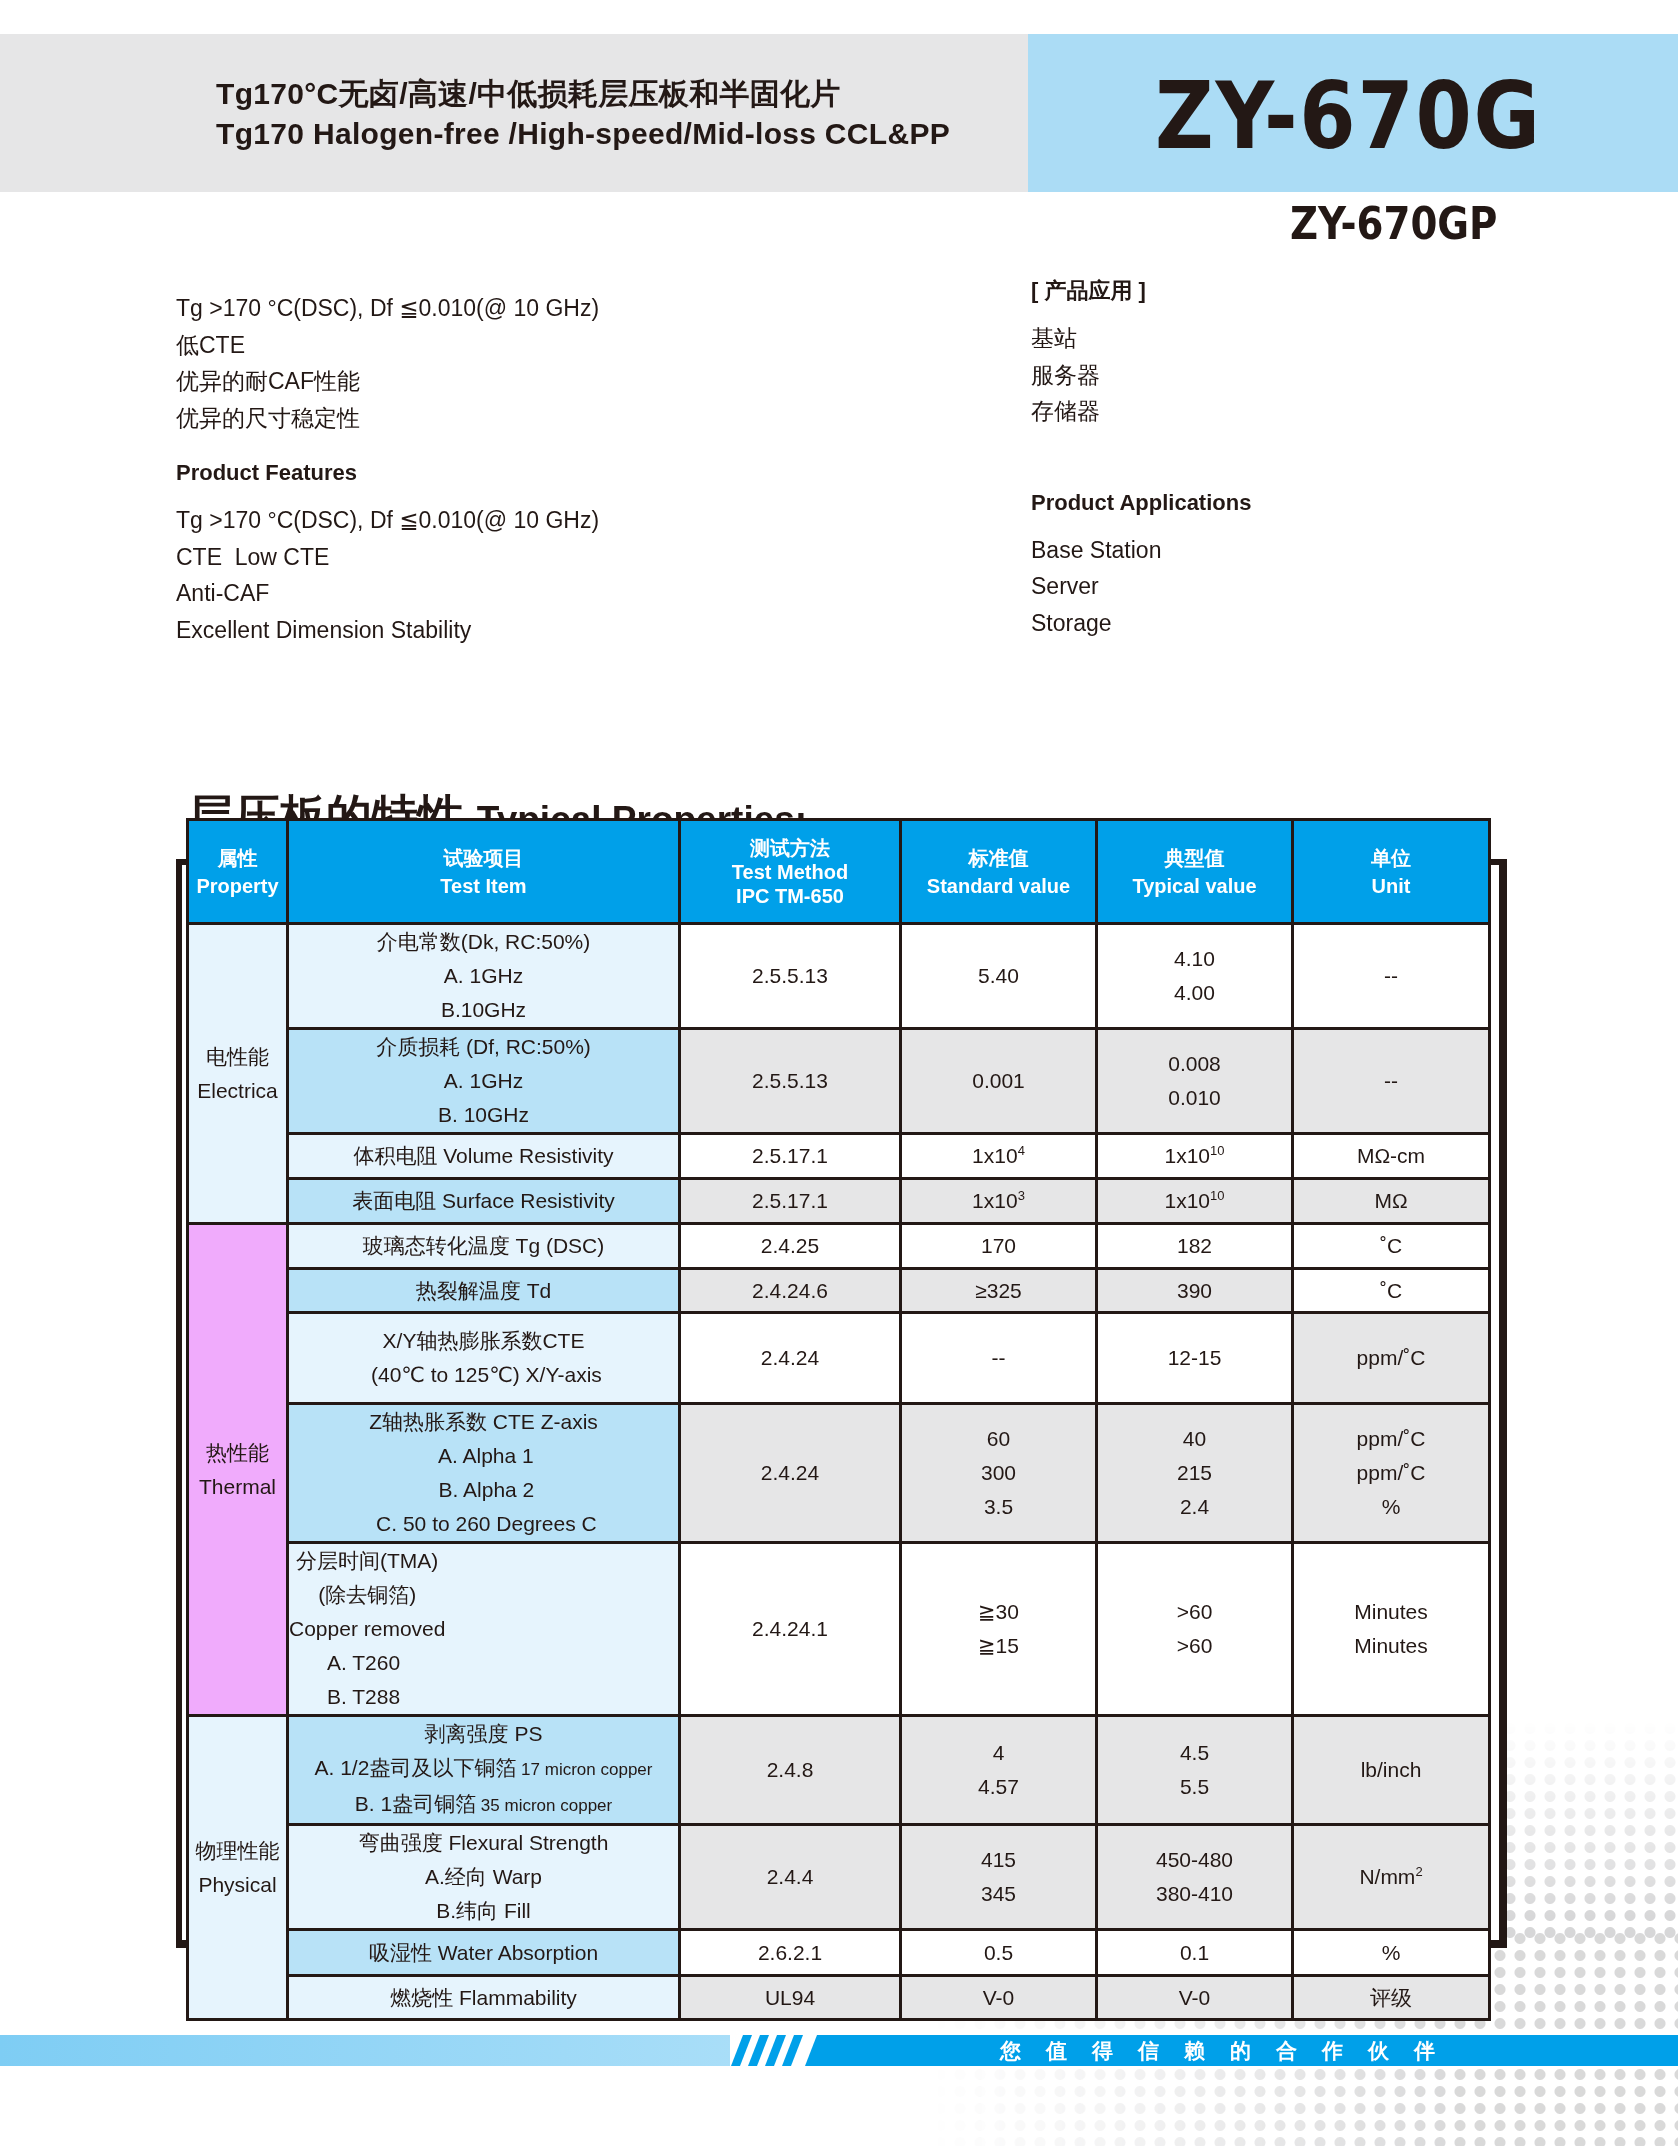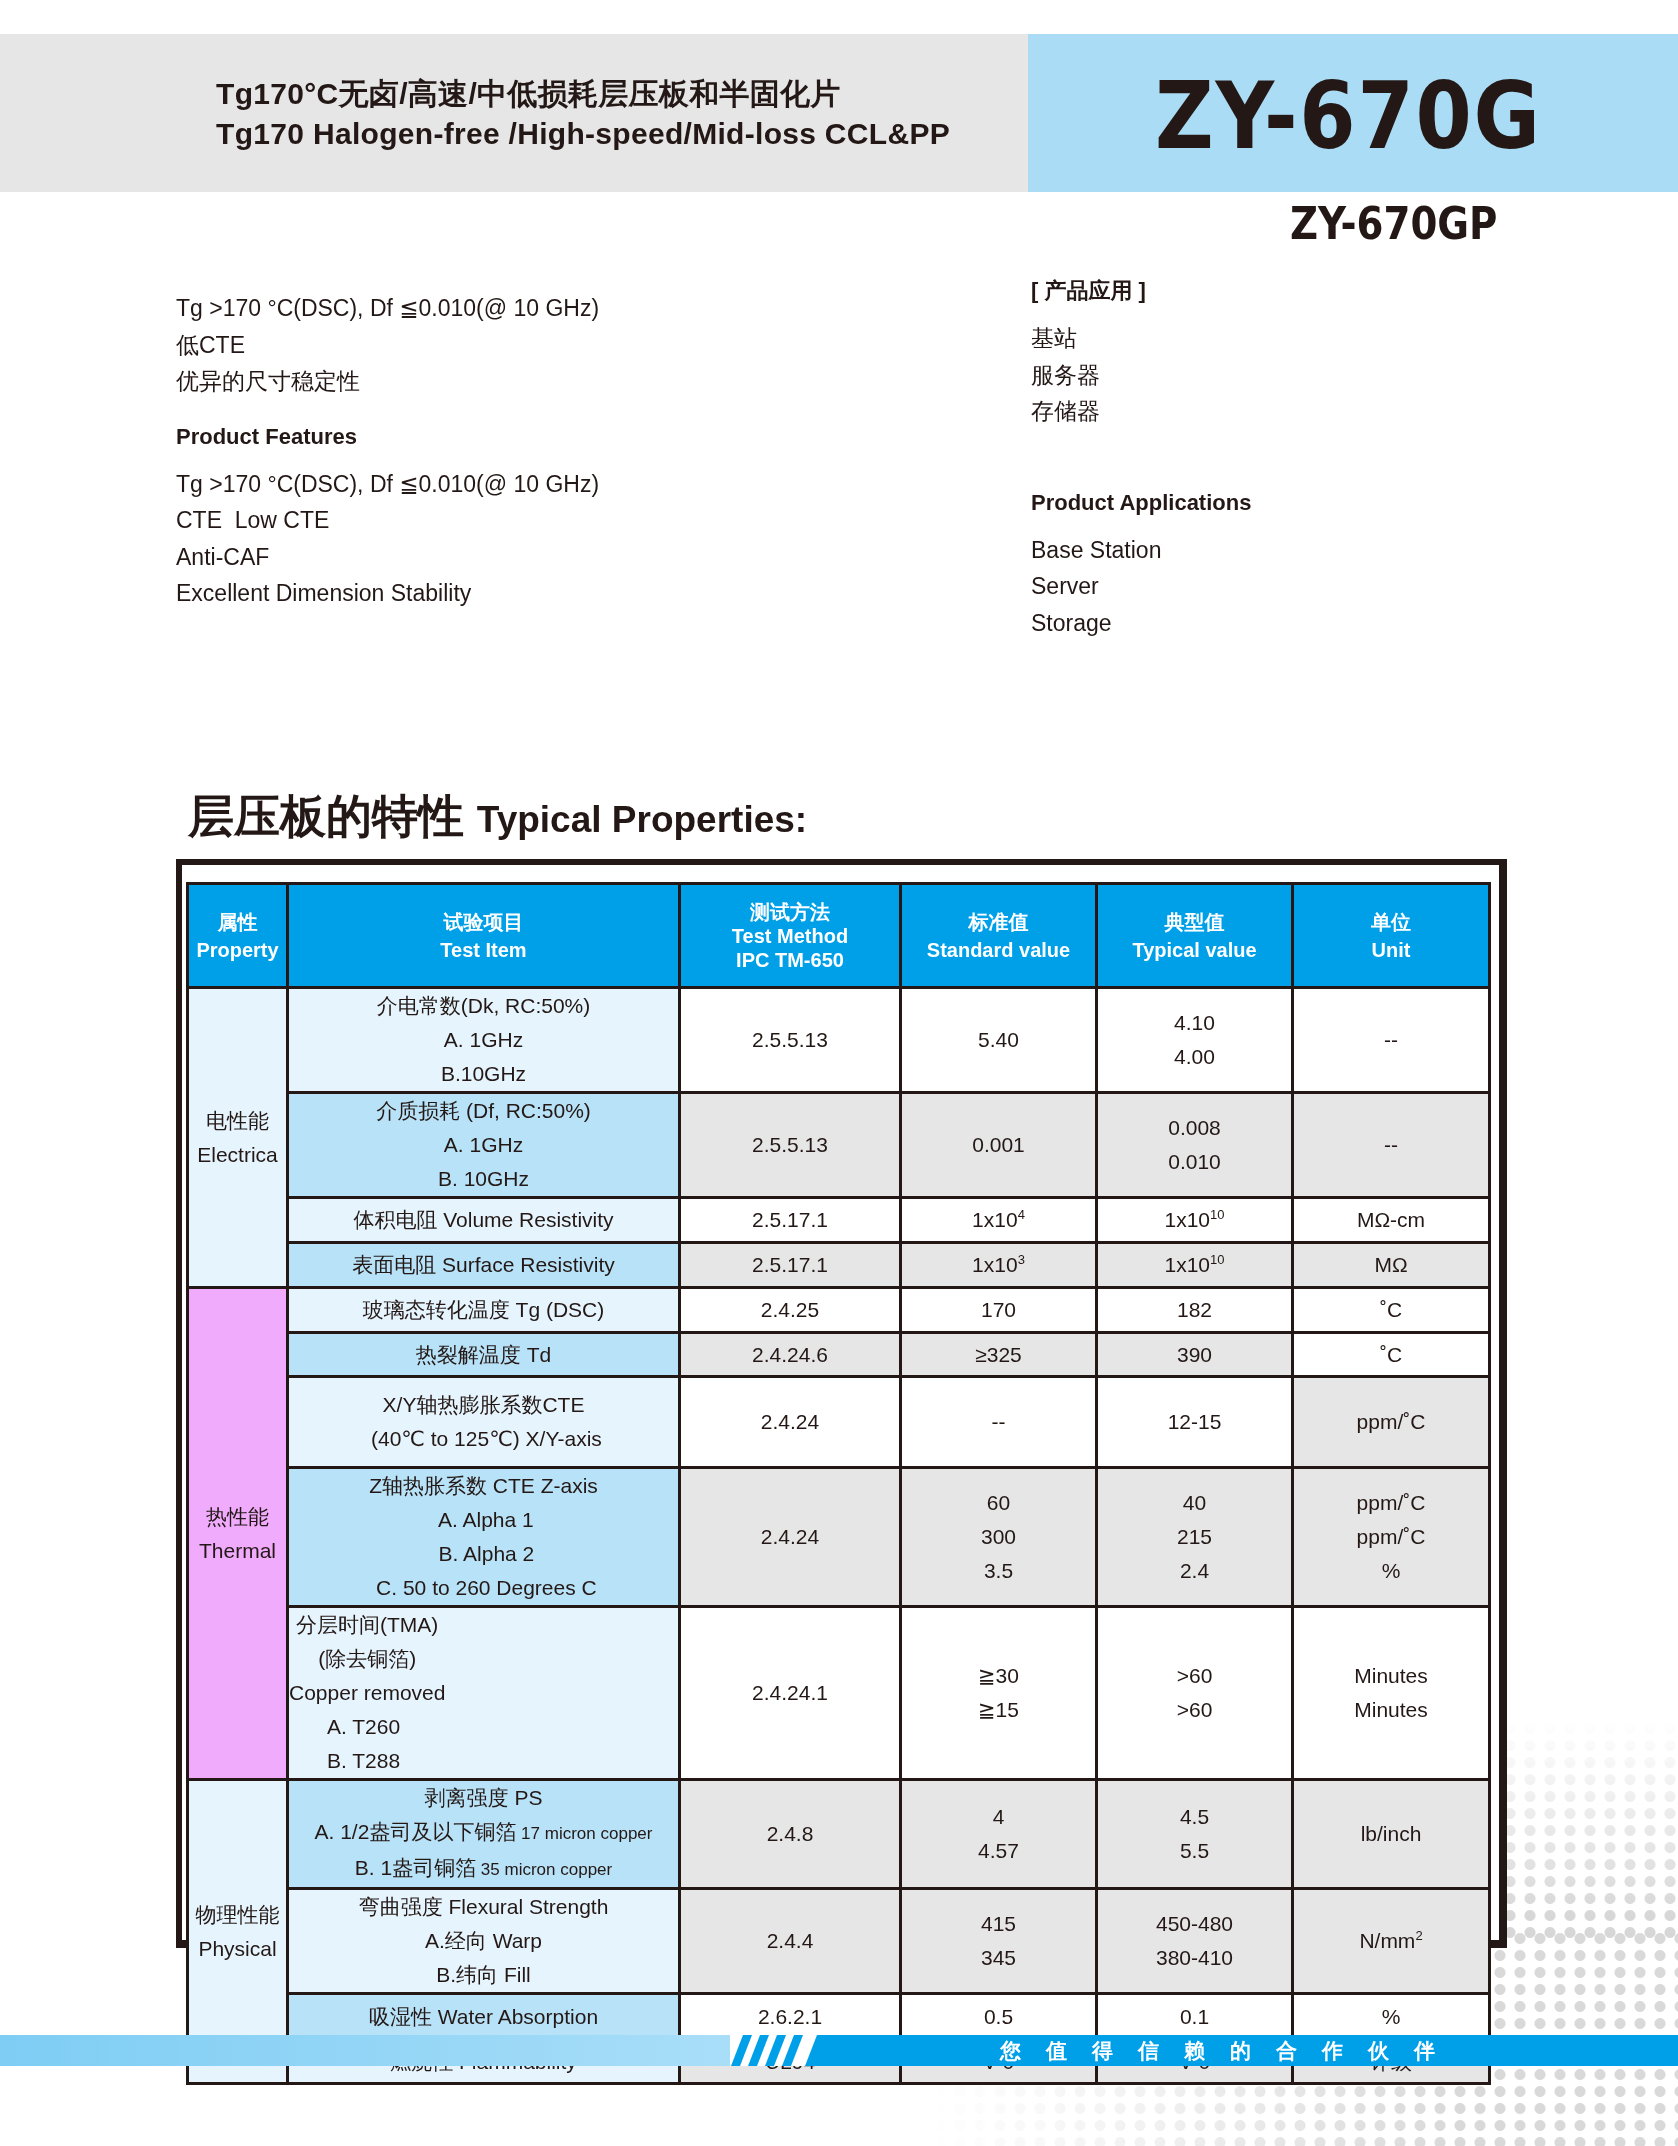--- a/index.html
+++ b/index.html
@@ -20,21 +20,21 @@
   .col-left { left:176px; top:276px; width:640px; }
   .col-right { left:1031px; top:276px; width:500px; }
   .gap-a { height:14px; }
   .gap-b { height:22px; }
 
   .tp-title { left:188px; top:772px; font-size:46px; font-weight:bold; line-height:88px; }
   .tp-title .en { font-size:37px; }
 
   
   .frame { left:176px; top:859px; width:1317px; height:1075px; border:6px solid #231815; border-right-width:8px; border-bottom-width:8px; background:#fff; }
-  table.props { position:absolute; left:186px; top:882px; width:1302px; border-collapse:collapse; table-layout:fixed;padding-left:16px; }
+  table.props { position:absolute; left:186px; top:818px; width:1302px; border-collapse:collapse; table-layout:fixed;padding-left:16px; }
   table.props td, table.props th { border:3px solid #231815; text-align:center; vertical-align:middle; font-size:21px; line-height:34px; padding:0; }
   table.props th { background:#00a0e9; color:#fff; font-weight:bold; font-size:20px; line-height:28px; height:101px; }
   .c-l1 { background:#e6f4fd; }
   .c-l2 { background:#b8e2f7; }
   .c-w { background:#ffffff; }
   .c-g { background:#e6e6e7; }
   .cat { background:#e6f4fd; font-size:21px; line-height:36px; }
   .cat-b { background:#f0abfc; }
   td.item { text-align:left; padding-left:18px; line-height:28px; }
   .small { font-size:17px; }
@@ -67,20 +67,21 @@
   <div>Tg170°C无卤/高速/中低损耗层压板和半固化片</div>
   <div>Tg170 Halogen-free /High-speed/Mid-loss CCL&amp;PP</div>
 </div>
 <div class="abs model">ZY-670G</div>
 <div class="abs model-sub">ZY-670GP</div>
 
 <div class="abs col-left">
   <div class="gap-a"></div>
   <div class="sec-line">Tg &gt;170 °C(DSC), Df ≦0.010(@ 10 GHz)</div>
   <div class="sec-line">低CTE</div>
+  <div class="sec-line">优异的耐CAF性能</div>
   <div class="sec-line">优异的尺寸稳定性</div>
   <div class="gap-b"></div>
   <div class="sec-h">Product Features</div>
   <div class="gap-a"></div>
   <div class="sec-line">Tg &gt;170 °C(DSC), Df ≦0.010(@ 10 GHz)</div>
   <div class="sec-line" style="white-space:pre">CTE  Low CTE</div>
   <div class="sec-line">Anti-CAF</div>
   <div class="sec-line">Excellent Dimension Stability</div>
 </div>
 

